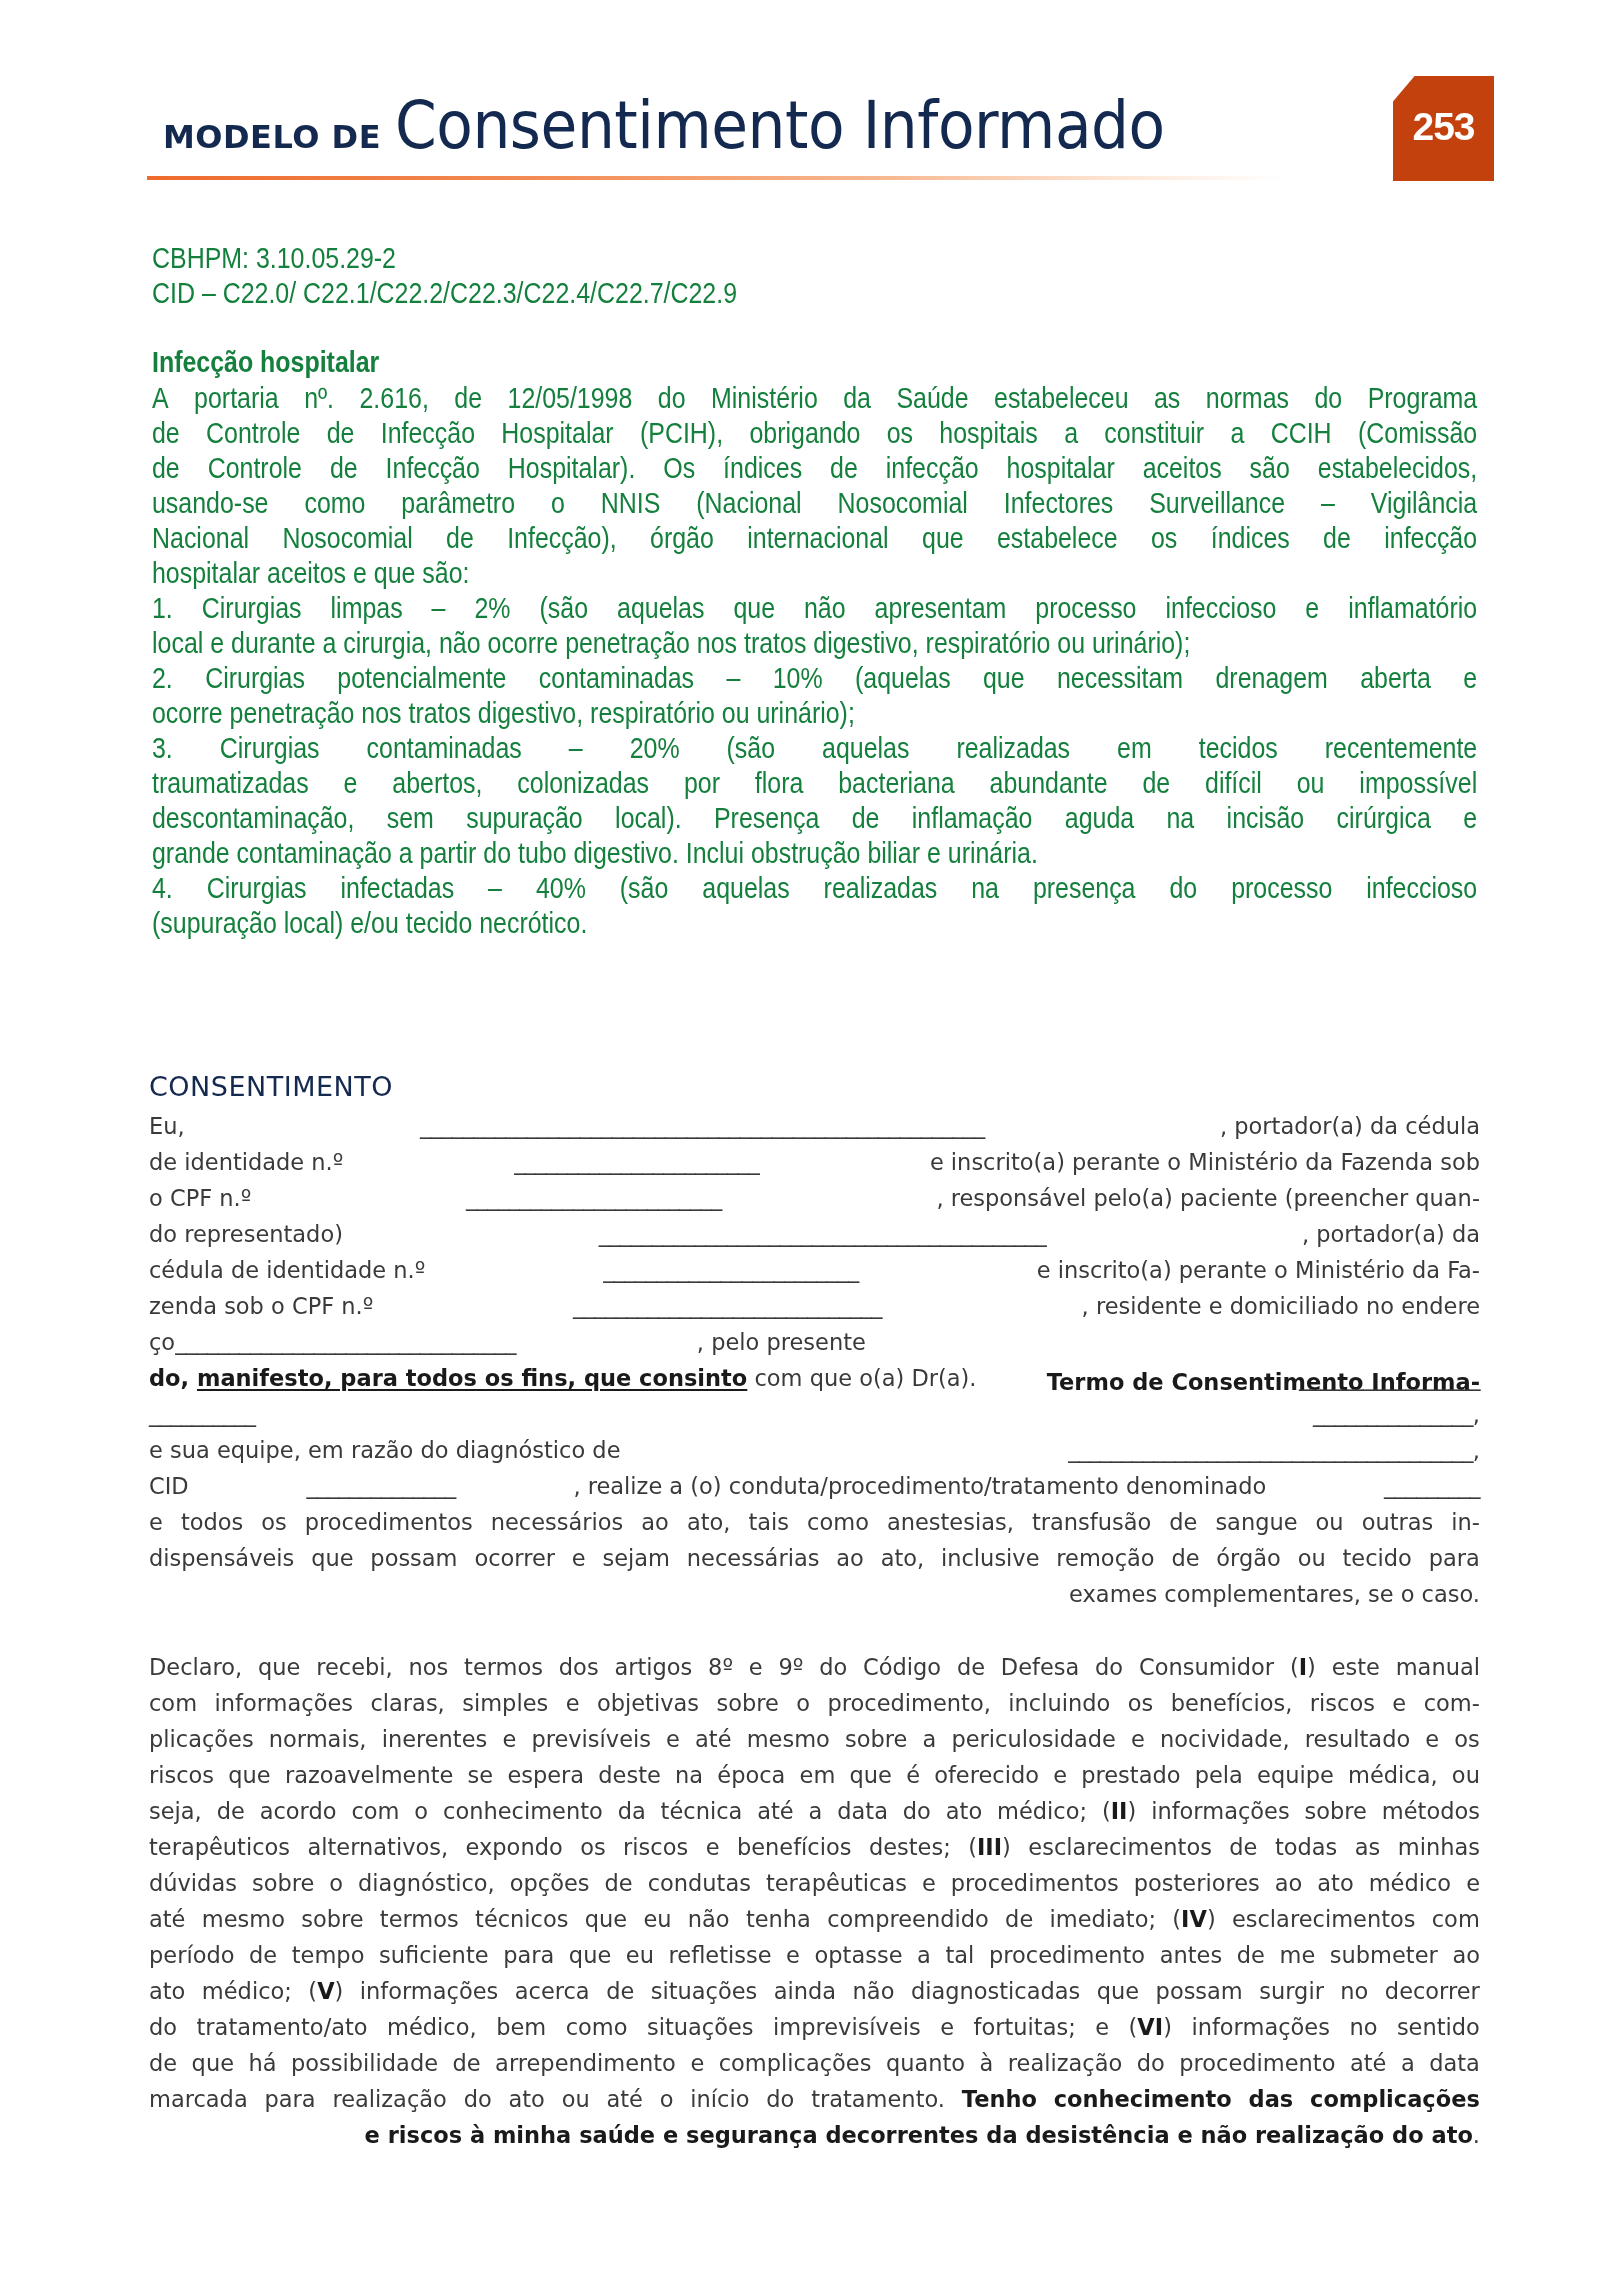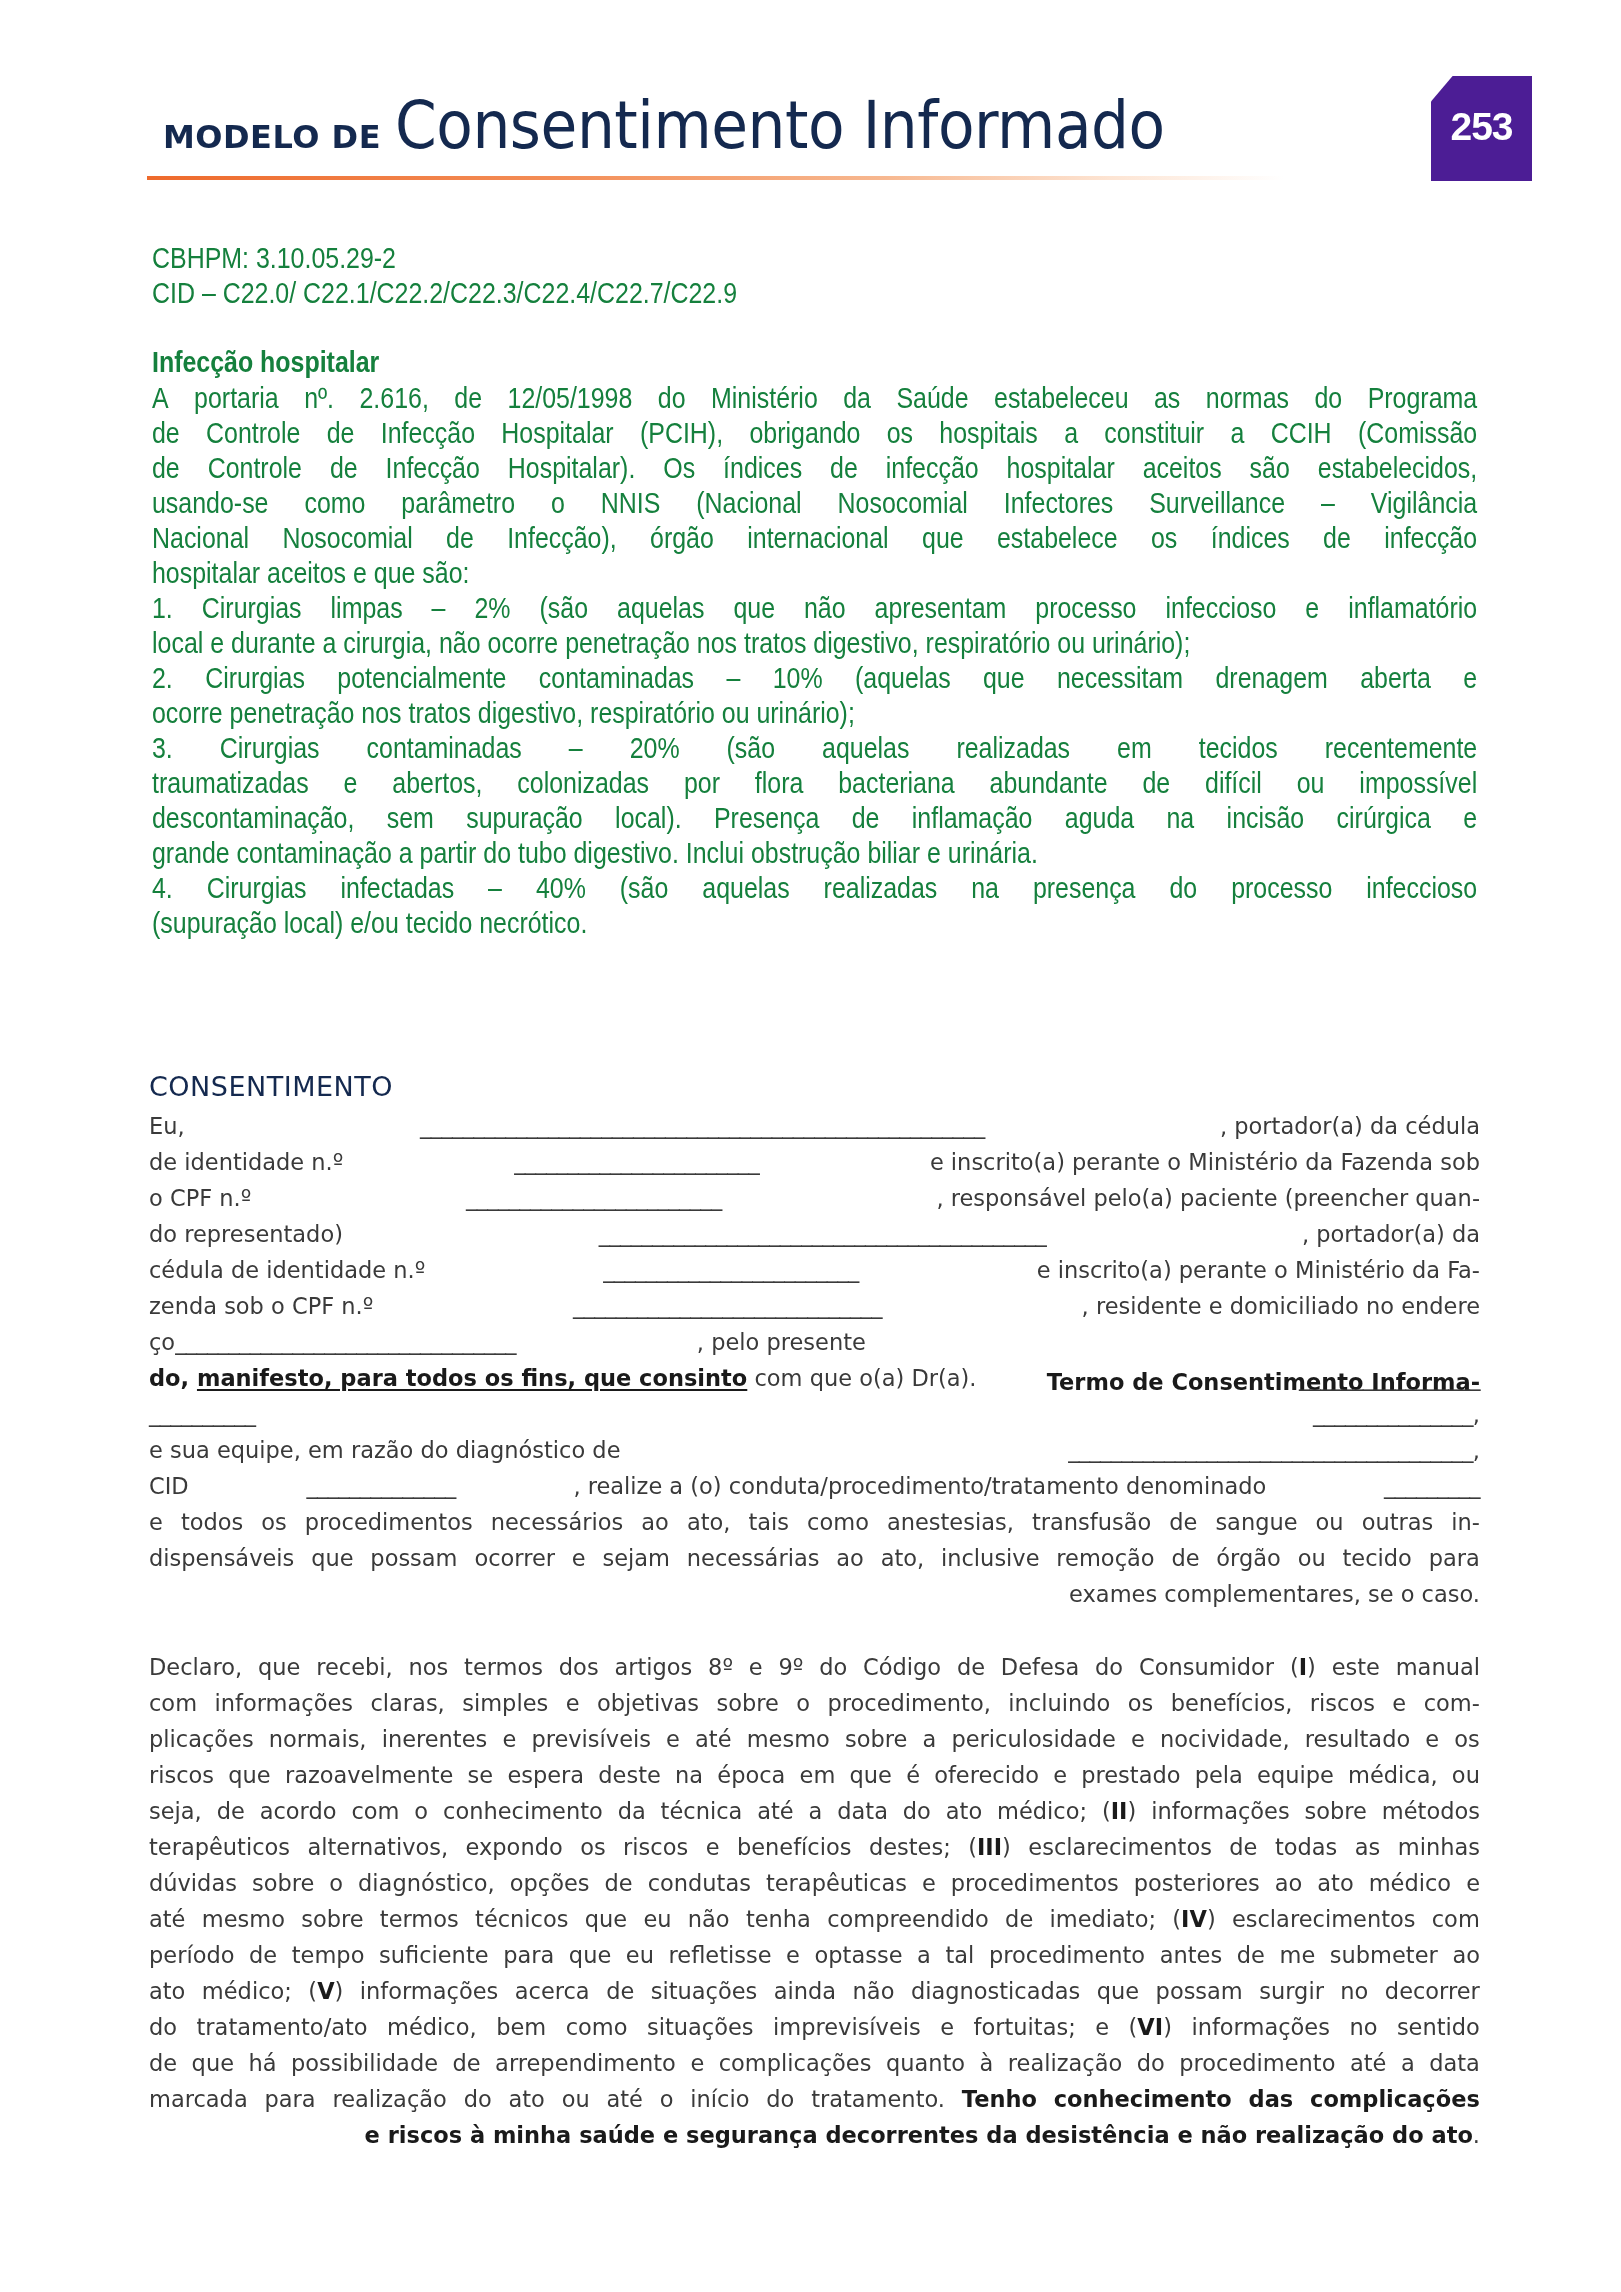--- a/index.html
+++ b/index.html
@@ -4,21 +4,21 @@
 <style>
   html, body { margin: 0; padding: 0; background: #ffffff; }
   body { width: 1621px; height: 2293px; position: relative; overflow: hidden; }
 
   .header { position: absolute; left: 147px; top: 76px; width: 1333px; height: 108px; }
   .header-title { position: absolute; left: 16px; top: 11.8px; white-space: nowrap; color: #14294f; }
   .header-prefix { font-family: "DejaVu Sans", sans-serif; font-weight: bold; font-size: 32px; letter-spacing: 0.5px; vertical-align: baseline; }
   .header-main { font-family: "DejaVu Sans", sans-serif; font-weight: normal; font-size: 65px; letter-spacing: -0.5px; margin-left: 13.7px; transform: scaleX(0.92); display: inline-block; transform-origin: left bottom; }
   .header-rule { position: absolute; left: 0; top: 100px; width: 1137px; height: 3.9px;
     background: linear-gradient(to right, #ee6a2c 0%, #f38c55 35%, #f7b890 65%, #fde5d4 85%, rgba(255,255,255,0) 100%); }
-  .page-badge { position: absolute; left: 1284px; top: 0; width: 101px; height: 105px; background: #4c1d95;
+  .page-badge { position: absolute; left: 1246px; top: 0; width: 101px; height: 105px; background: #c2410c;
     clip-path: polygon(21.6px 0, 100% 0, 100% 100%, 0 100%, 0 25.5px); }
   .page-number { position: absolute; left: 0; right: 0; top: 29px; text-align: center; color: #ffffff;
     font-family: "Liberation Sans", sans-serif; font-weight: bold; font-size: 39px; letter-spacing: -1px; }
 
   .intro { position: absolute; left: 152px; top: 241px; width: 1325px; color: #15803d;
     font-family: "Liberation Sans", sans-serif; font-size: 29px; }
   .intro .line { height: 35px; line-height: 35px; white-space: nowrap; transform-origin: left center; }
   .intro .code { height: 35px; line-height: 35px; }
   .intro .gap { height: 33px; }
   .intro .heading { font-weight: bold; height: 37px; line-height: 37px; }

